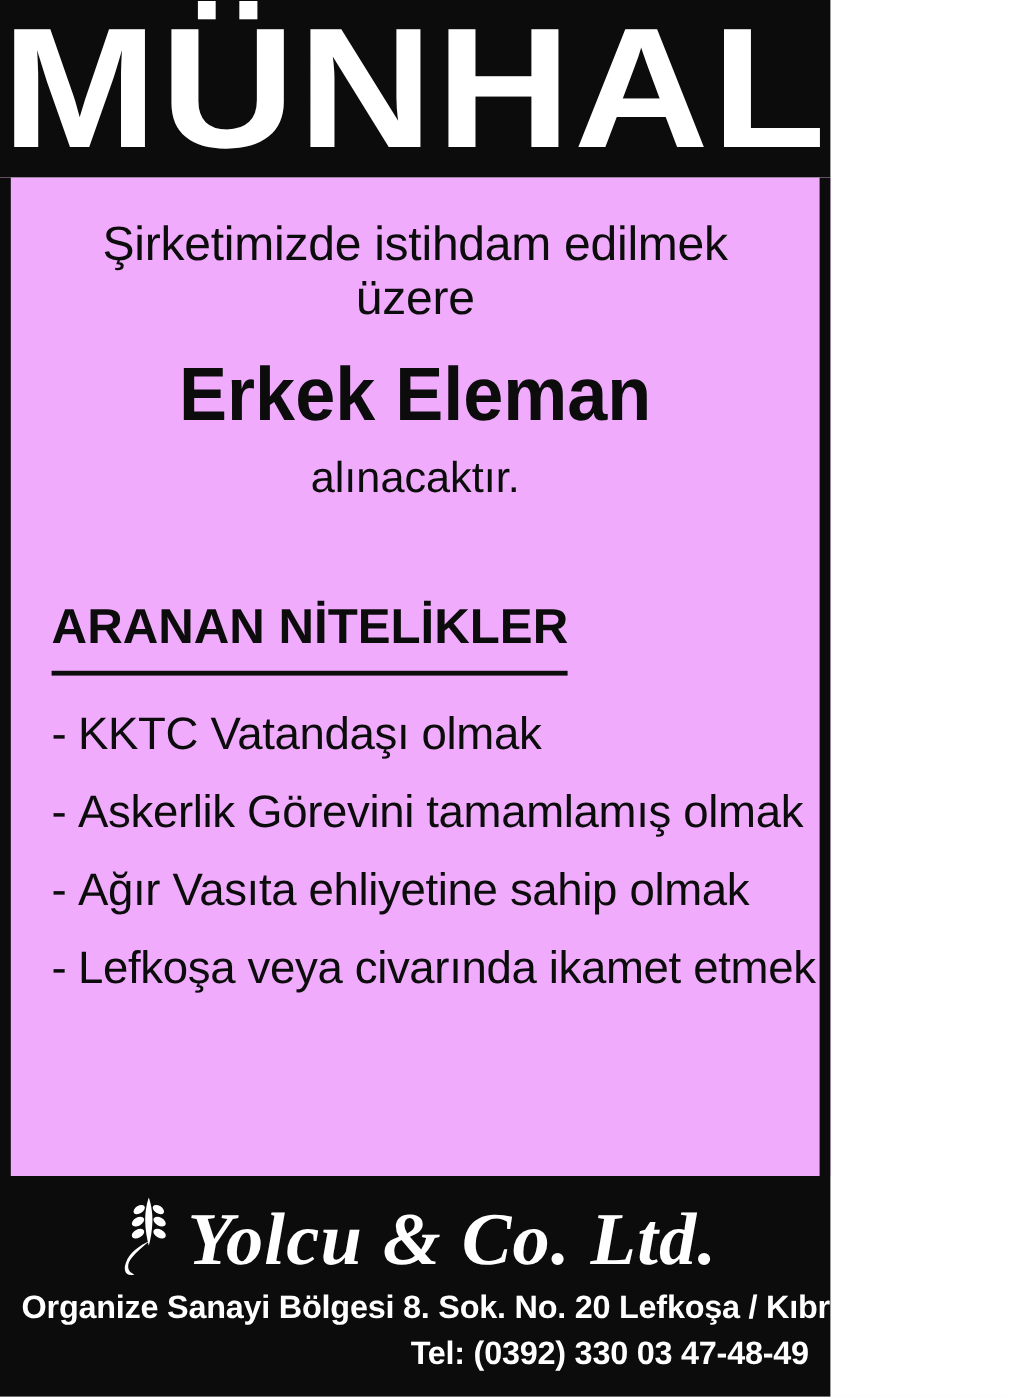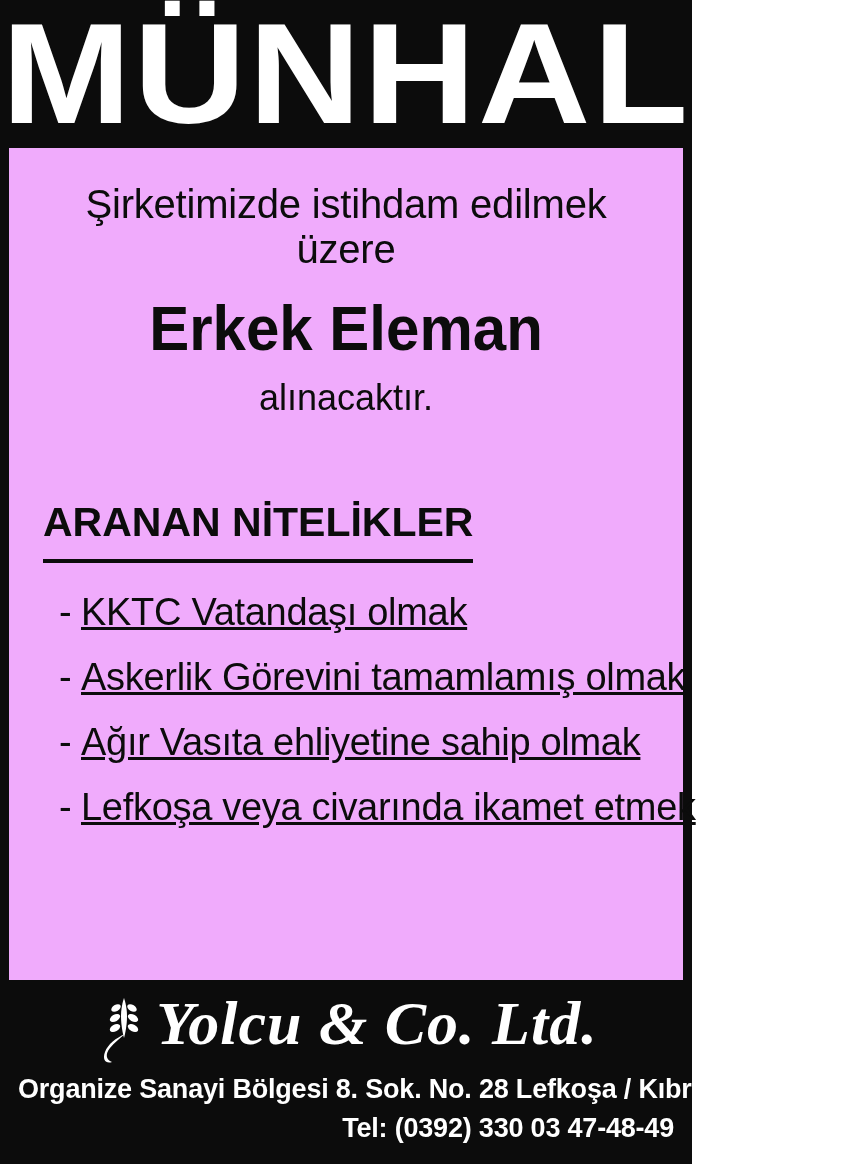--- a/index.html
+++ b/index.html
@@ -100,25 +100,24 @@
 
   .req-list {
     list-style: none;
     margin: 0;
     padding: 0;
     margin-top: 28px;
   }
   .req-item {
     font-size: 38px;
     color: #0c0c0c;
-    margin-left: 20px;
+    margin-left: 4px;
     margin-bottom: 22px;
     white-space: nowrap;
     letter-spacing: -0.3px;
-    text-decoration: underline;
   }
   .req-item .dash {
     display: inline-block;
     width: 22px;
   }
 
   .closing {
     font-size: 35px;
     font-weight: bold;
     color: #0c0c0c;
@@ -131,21 +130,21 @@
 
   
   .footer {
     background: #0c0c0c;
     color: #ffffff;
     padding: 12px 18px 20px 18px;
     text-align: center;
   }
   .logo-row {
     display: flex;
-    align-items: flex-start;
+    align-items: flex-end;
     justify-content: center;
     gap: 8px;
     margin-bottom: 4px;
   }
   .logo-mark {
     width: 54px;
     height: 72px;
     flex: 0 0 auto;
     position: relative;
     top: 2px;
@@ -218,17 +217,17 @@
             <ellipse cx="21" cy="24" rx="5.6" ry="3.4" transform="rotate(-30 21 24)"></ellipse>
             <ellipse cx="39" cy="24" rx="5.6" ry="3.4" transform="rotate(30 39 24)"></ellipse>
             <ellipse cx="21" cy="34" rx="5.6" ry="3.4" transform="rotate(-28 21 34)"></ellipse>
             <ellipse cx="39" cy="34" rx="5.6" ry="3.4" transform="rotate(28 39 34)"></ellipse>
             <path d="M31 40 C22 44 14 50 11 58 C8 66 12 70 18 68 C12 66 11 60 16 54 C20 49 26 44 31 40 Z"></path>
           </g>
         </svg>
       </span>
       <span class="logo-text"><span>Yolcu</span> <span>&amp;</span> <span>Co.</span> <span>Ltd.</span></span>
     </div>
-    <div class="addr">Organize Sanayi Bölgesi 8. Sok. No. 28 Lefkoşa / Kıbrıs</div>
+    <div class="addr">Organize Sanayi Bölgesi 8. Sok. No. 20 Lefkoşa / Kıbrıs</div>
     <div class="tel">Tel: (0392) 330 03 47-48-49</div>
   </div>
 
 </div>
 
 </body></html>

